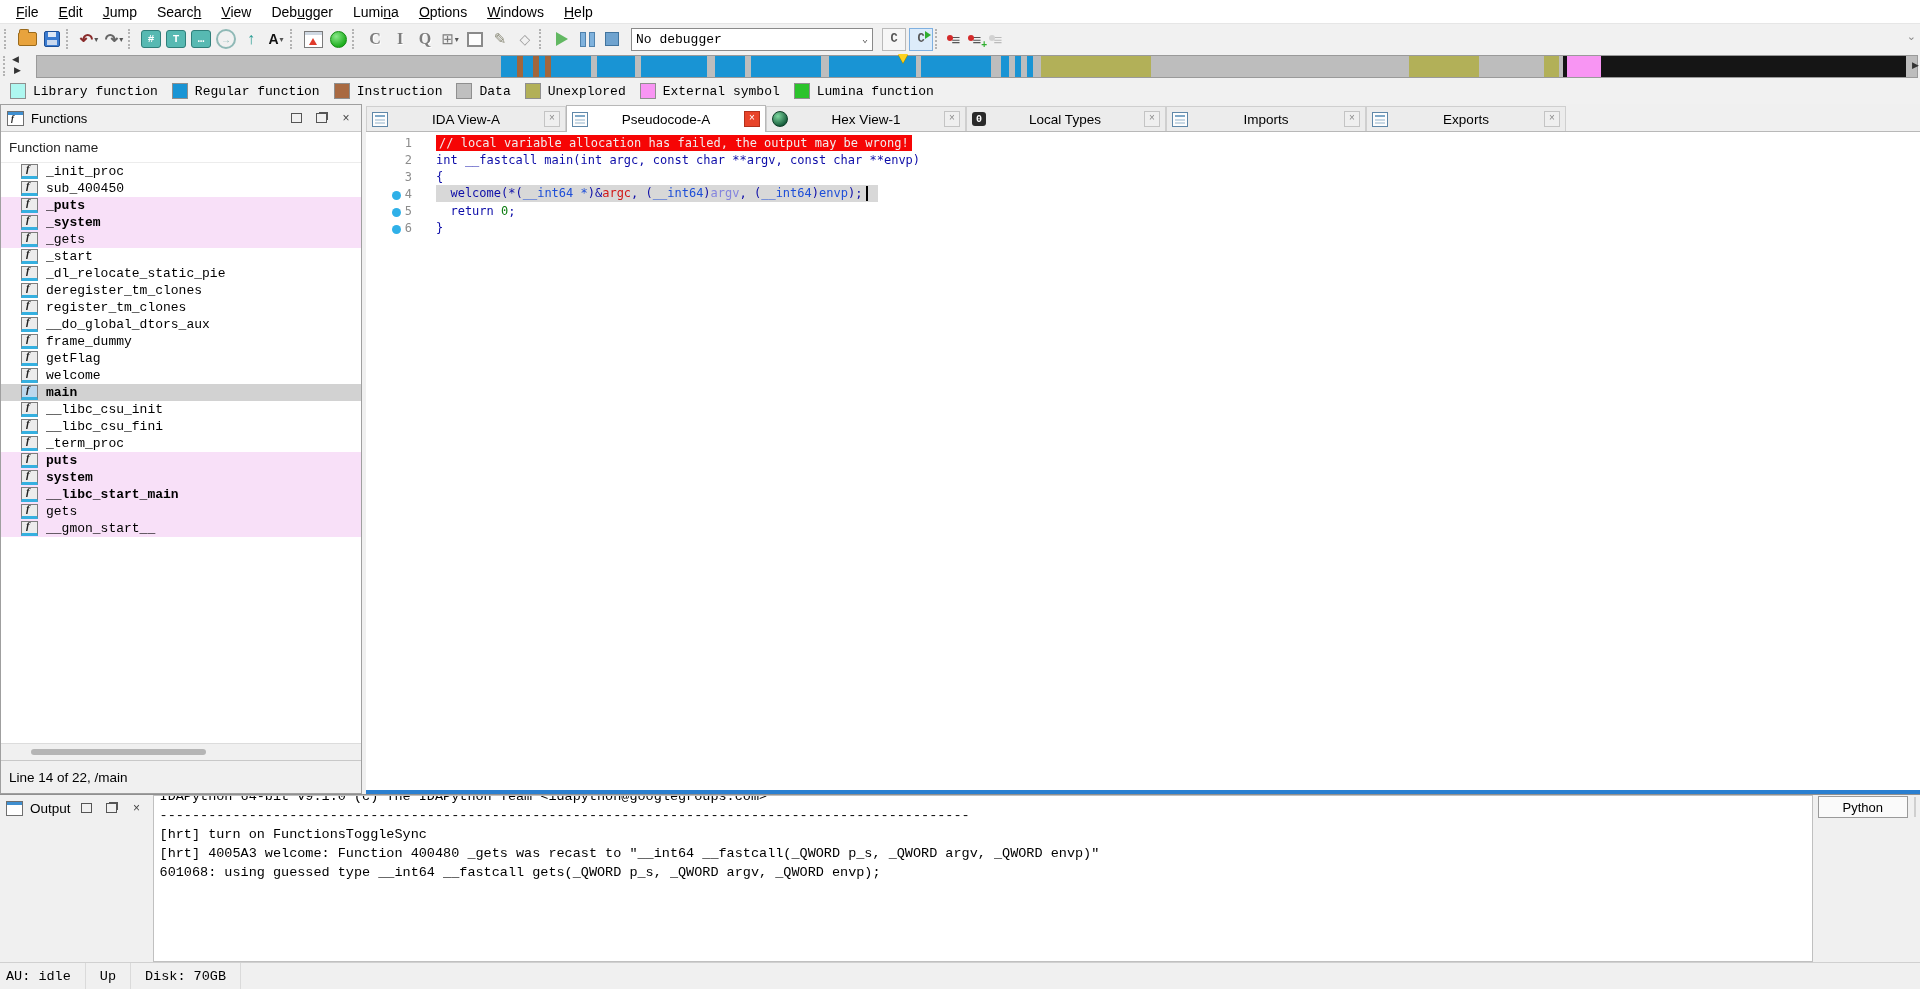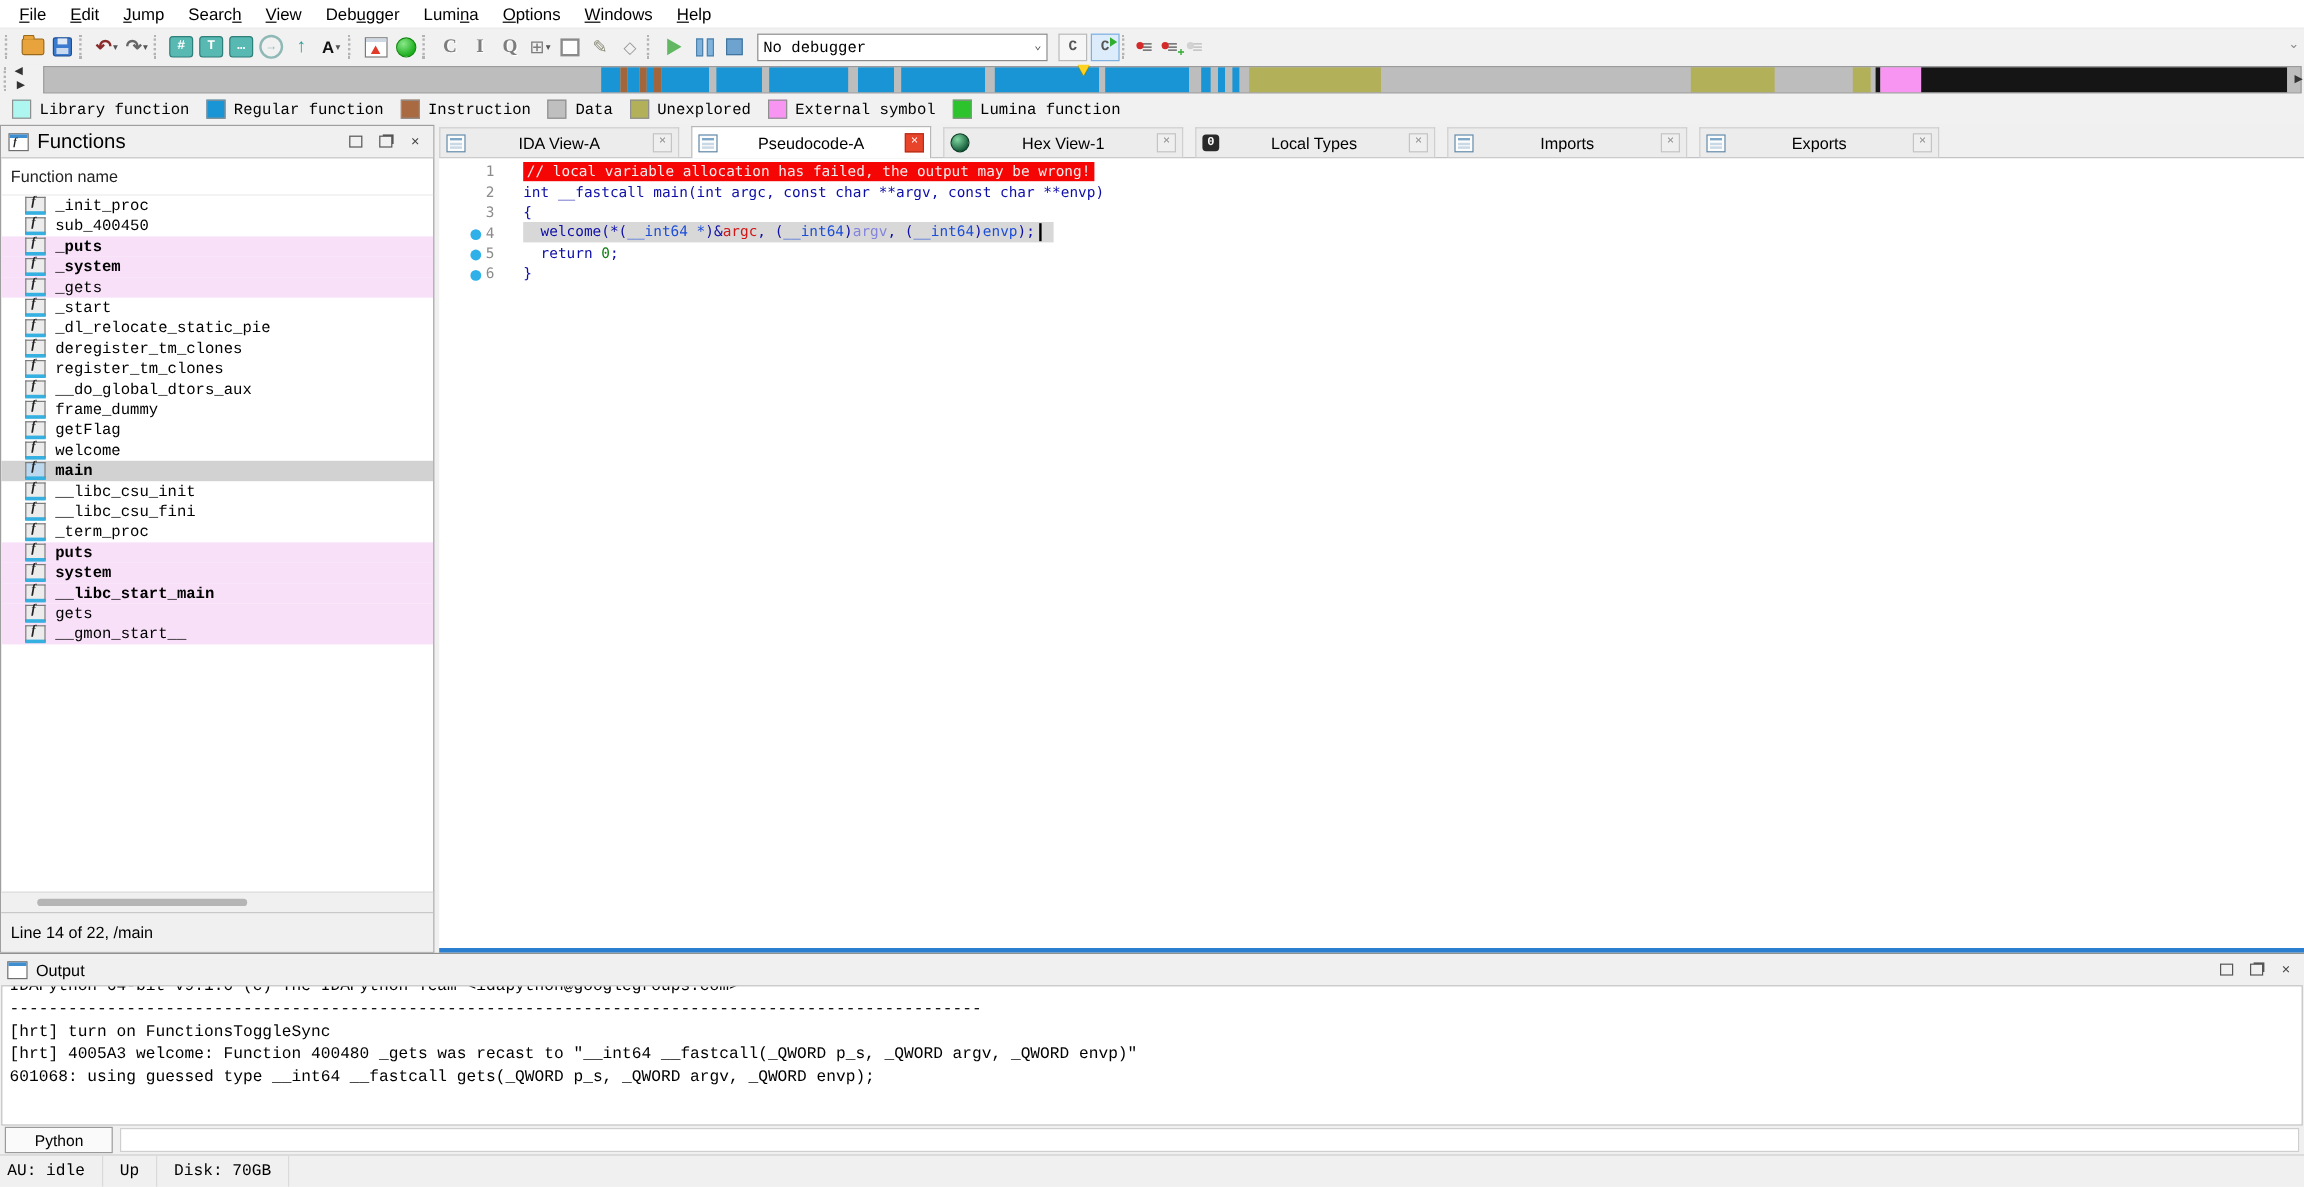--- a/index.html
+++ b/index.html
@@ -63,42 +63,42 @@
   .bseg{height:100%}
   #band-marker{position:absolute;top:0px;width:0;height:0;border-left:5px solid transparent;border-right:5px solid transparent;border-top:9px solid #ffd21f;filter:drop-shadow(0 1px 0 #9a8a00)}
   
   #legend{left:0;top:78px;width:1920px;height:26px;background:#f1f1f1;display:flex;align-items:center;gap:14px;
           font:13px "Liberation Mono",monospace;padding-left:10px;box-sizing:border-box}
   .leg-item{display:inline-flex;align-items:center;gap:7px}
   .leg-sq{width:14px;height:14px;border:1px solid #8f8f8f}
   
   #funcpanel{left:0;top:104px;width:362px;height:690px;background:#fff;border:1px solid #9f9f9f;box-sizing:border-box;display:flex;flex-direction:column}
   .ptitle{height:26px;background:#f0f0f0;border-bottom:1px solid #c8c8c8;display:flex;align-items:center;padding:0 6px;gap:7px;flex:none}
-  .ptitle .t{font-size:17px;flex:1}
+  .ptitle .t{font-size:13px;flex:1}
   .winicon{width:15px;height:13px;border:1px solid #6f6f6f;background:#fff;position:relative;flex:none}
   .winicon:before{content:"";position:absolute;left:0;top:0;right:0;height:3px;background:#3f8fd0}
   .winicon span{position:absolute;left:3px;top:1px;font:italic bold 9px "Liberation Serif",serif;color:#222}
   .pbtn{width:18px;height:16px;display:inline-flex;align-items:center;justify-content:center;color:#444;font-size:12px;flex:none}
   .pbtn .sq{width:9px;height:8px;border:1px solid #555}
   .pbtn .fl{width:9px;height:8px;border:1px solid #555;box-shadow:2px -2px 0 -1px #555}
   .fp-header{height:30px;display:flex;align-items:center;font-size:13.5px;color:#222;padding-left:8px;border-bottom:1px solid #ececec;flex:none}
   #fp-list{flex:1;overflow:hidden;position:relative;font:13px "Liberation Mono",monospace}
   .frow{height:17px;display:flex;align-items:center;gap:8px;padding-left:20px;white-space:nowrap}
   .frow.pink{background:#f8e0f8}
   .frow.selected{background:#d2d2d2}
   .frow.bold{font-weight:bold}
   .ficon{width:15px;height:11px;background:#ececec;border:1px solid #7d7d7d;border-bottom:3px solid #35b0e0;position:relative;flex:none}
   .ficon i{position:absolute;left:4px;top:-3px;font:italic bold 11px "Liberation Serif",serif;color:#222}
   .frow.selected .ficon{background:#bcd8ee}
   #fp-hscroll{height:16px;background:#f0f0f0;border-top:1px solid #dcdcdc;position:relative;flex:none}
   #fp-thumb{position:absolute;left:30px;top:5px;width:175px;height:6px;background:#b5b5b5;border-radius:3px}
   .fp-status{height:32px;background:#f0f0f0;border-top:1px solid #c8c8c8;display:flex;align-items:center;font-size:13.5px;padding-left:8px;flex:none}
   
   #editor{left:366px;top:104px;width:1554px;height:690px;display:flex;flex-direction:column}
-  #tabbar{height:27px;display:flex;align-items:flex-end;gap:10px;border-bottom:1px solid #b8b8b8;flex:none}
+  #tabbar{height:27px;display:flex;align-items:flex-end;gap:0;border-bottom:1px solid #b8b8b8;flex:none}
   .tab{width:200px;height:25px;background:#ececec;border:1px solid #cfcfcf;border-bottom:none;display:flex;align-items:center;
        padding:0 5px;gap:6px;box-sizing:border-box;font-size:13.5px}
   .tab.active{background:#fff;height:27px;margin-bottom:-1px;border-color:#b8b8b8}
   .tab .lbl{flex:1;text-align:center;white-space:nowrap;overflow:hidden}
   .tclose{width:14px;height:14px;border:1px solid #c4c4c4;background:#efefef;color:#8a8a8a;font-size:10px;line-height:12px;text-align:center;flex:none}
   .tab.active .tclose{background:#e8442a;border-color:#b3301c;color:#fff}
   .ticon{flex:none}
   .ticon.list{width:14px;height:13px;border:1px solid #5f87a8;background:#fdfdfd;position:relative}
   .ticon.list:before{content:"";position:absolute;left:2px;top:2px;right:2px;height:2px;background:#7fa8c8;box-shadow:0 4px 0 #c8d8e4,0 7px 0 #c8d8e4}
   .ticon.hex{width:14px;height:14px;border-radius:50%;background:radial-gradient(circle at 35% 30%,#7fd8a0,#155a3a 75%);border:1px solid #0e3f28}
@@ -111,21 +111,21 @@
   .warnbg{background:#f60505;padding:1px 3px}
   .linehl{background:#d8d8d8;padding:1px 10px 1px 0;display:inline-block}
   .caret{display:inline-block;width:2px;height:15px;background:#000;vertical-align:middle;margin-left:4px}
   .c-navy{color:#0d0da8}.c-type{color:#1d4ed8}.c-red{color:#d21616}.c-arg{color:#8484de}.c-arg2{color:#1d4ed8}.c-num{color:#0e7d12}.c-warn{color:#f2eded}
   #code-status{height:24px;background:#f0f0f0;border-top:1px solid #c4c4c4;display:flex;align-items:center;
                font:13px "Liberation Mono",monospace;padding-left:8px;gap:0;flex:none}
   #code-status .addr{color:#2233c0;padding-right:8px;border-right:1px solid #d2d2d2}
   #code-status .loc{padding:0 10px;border-right:1px solid #d2d2d2}
   #blue-focus{height:4px;background:#2a7fd0;flex:none}
   
-  #output{left:0;top:794px;width:1920px;height:168px;background:#f0f0f0;border-top:1px solid #909090;box-sizing:border-box;display:flex;flex-direction:column}
+  #output{left:0;top:794px;width:1920px;height:168px;background:#f0f0f0;border-top:1px solid #909090;box-sizing:border-box;display:flex;flex-direction:row}
   #out-title{height:26px;display:flex;align-items:center;gap:7px;padding:0 6px;flex:none}
   #out-title .t{font-size:13.5px;flex:1}
   #out-body{flex:1;background:#fff;border:1px solid #c0c0c0;margin:0 1px;overflow:hidden;
             font:13.5px/19px "Liberation Mono",monospace;padding:0 6px;box-sizing:border-box}
   .out-line{white-space:pre}
   .out-line:first-child{margin-top:-9px}
   #cli{height:24px;display:flex;align-items:center;gap:6px;padding:0 4px;flex:none}
   #cli-label{height:20px;border:1px solid #9a9a9a;background:#fafafa;display:inline-flex;align-items:center;padding:0 24px;font-size:13px}
   #cli-input{flex:1;height:18px;border:1px solid #cfcfcf;background:#fff}
   

